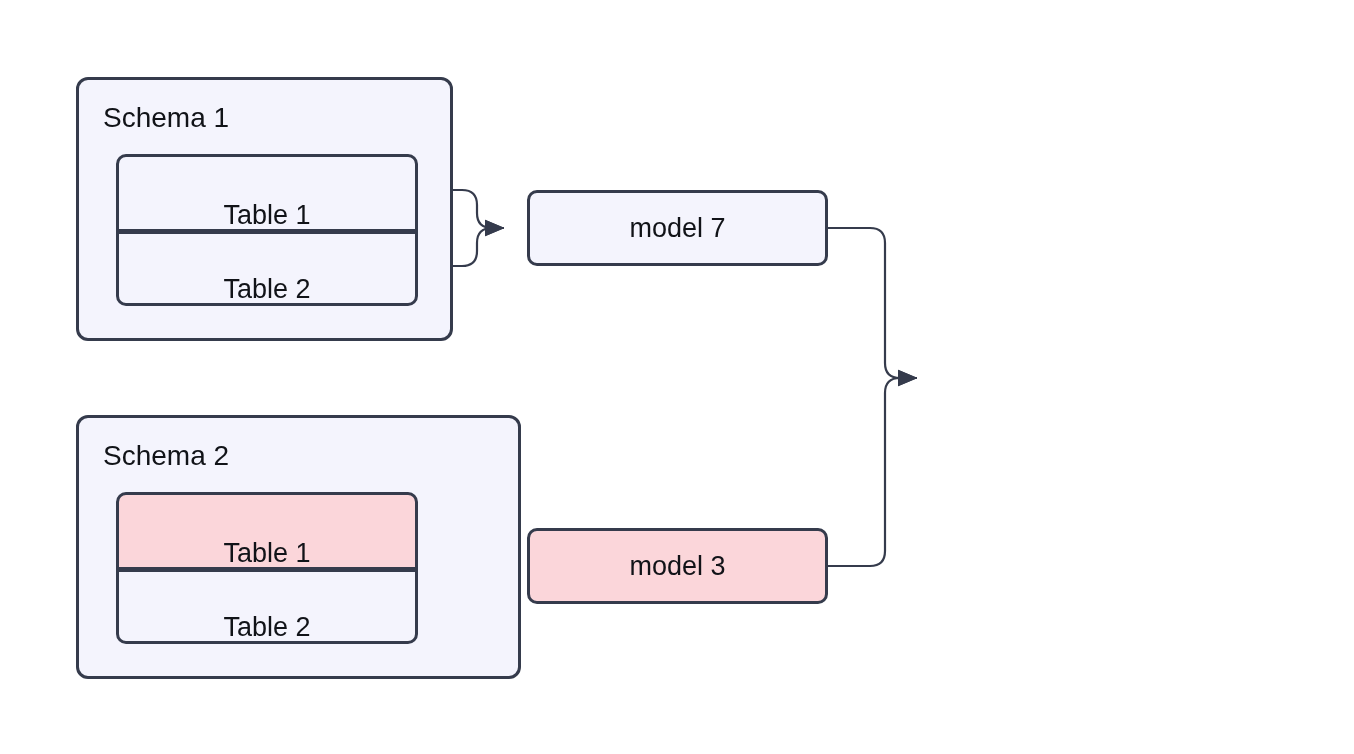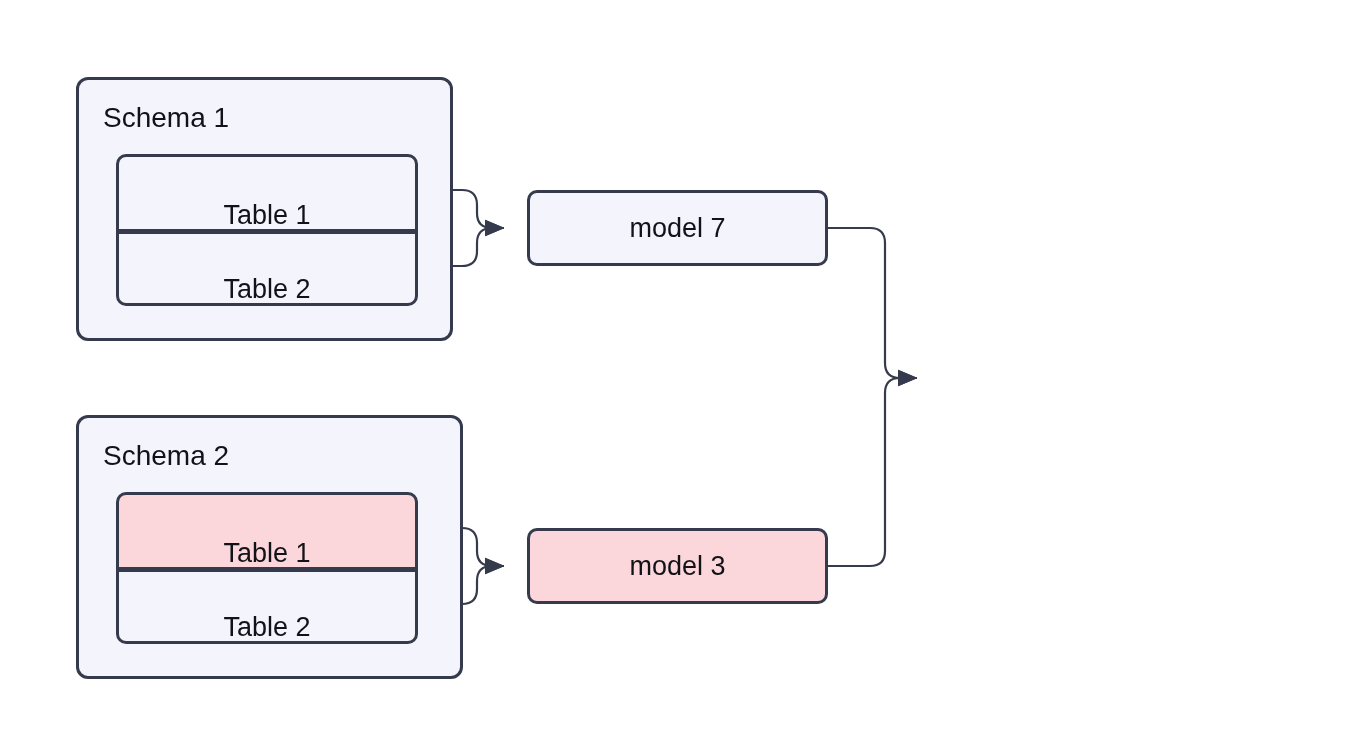--- a/index.html
+++ b/index.html
@@ -84,21 +84,21 @@
   }
   .table-box.last {
     border-radius: 0 0 10px 10px;
   }
   .table-box.pink {
     background: #fbd6da;
   }
 
   
   #schema1 { left: 76px;  top: 77px;  width: 377px; height: 264px; }
-  #schema2 { left: 76px;  top: 415px; width: 387px; height: 264px; }
+  #schema2 { left: 76px;  top: 415px; width: 445px; height: 264px; }
 
   #s1-table1 { left: 37px; top: 74px;  width: 302px; height: 78px; }
   #s1-table2 { left: 37px; top: 151px; width: 302px; height: 75px; }
   #s2-table1 { left: 37px; top: 74px;  width: 302px; height: 78px; }
   #s2-table2 { left: 37px; top: 151px; width: 302px; height: 75px; }
 
   
   #model1 { left: 527px;  top: 190px; width: 301px; height: 76px; }
   #model2 { left: 527px;  top: 528px; width: 301px; height: 76px; }
   #model3 { left: 940px;  top: 339px; width: 301px; height: 77px; }

